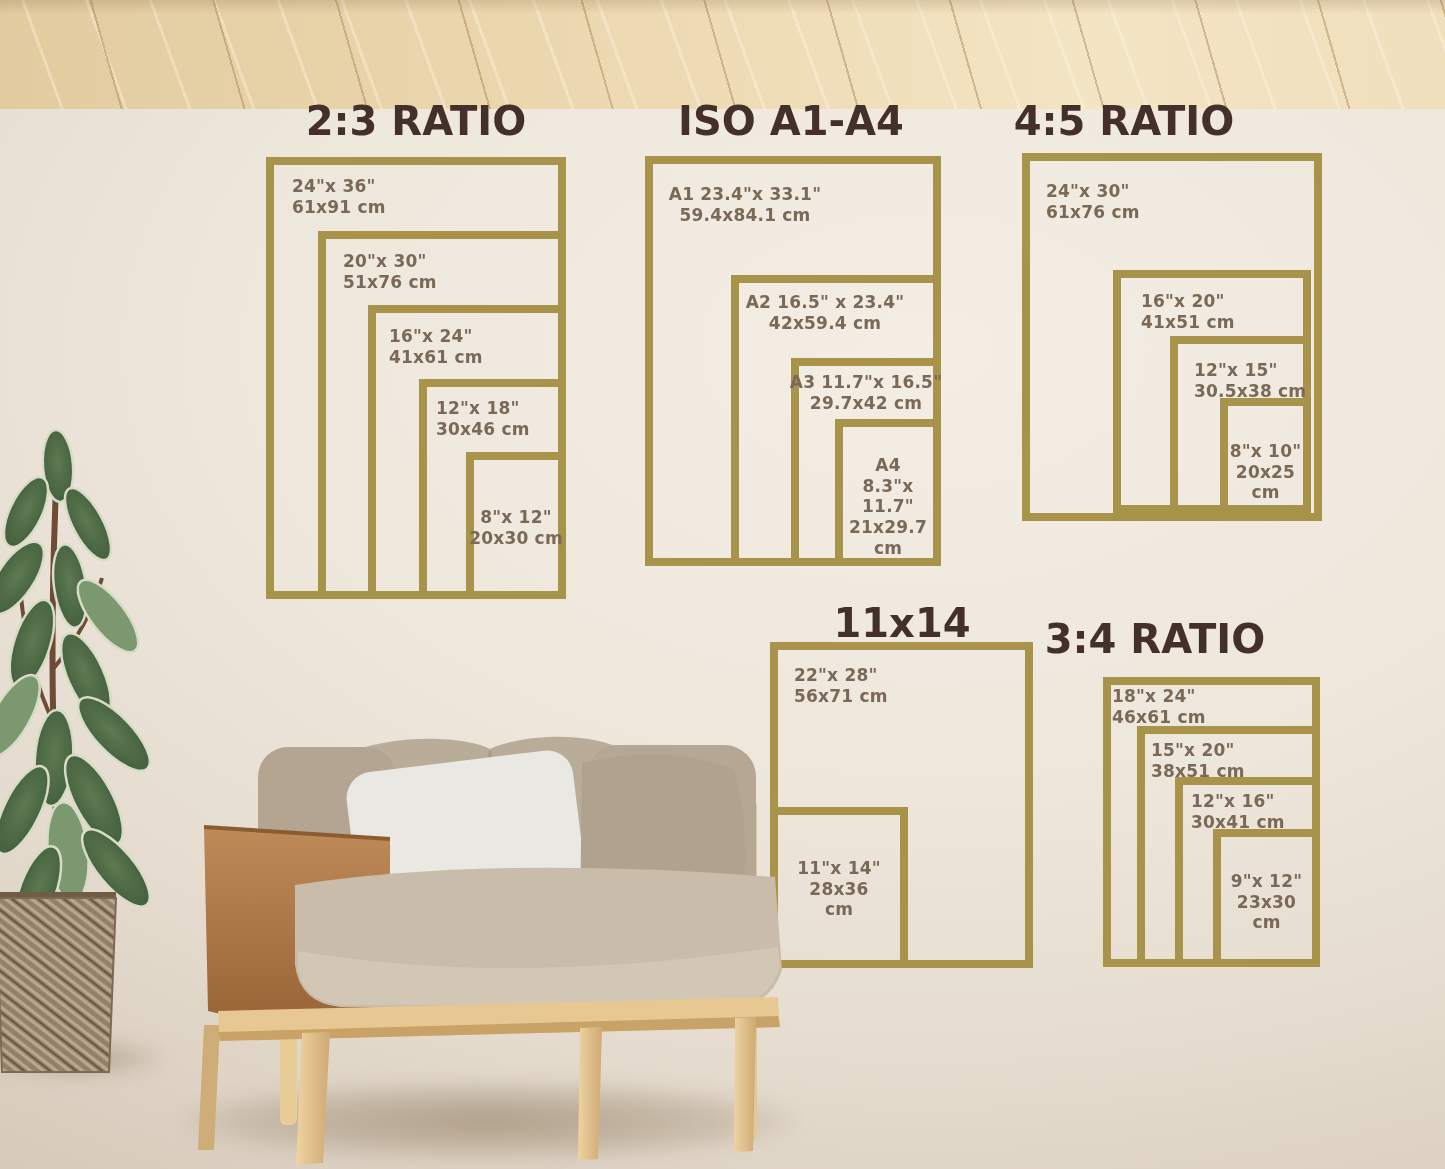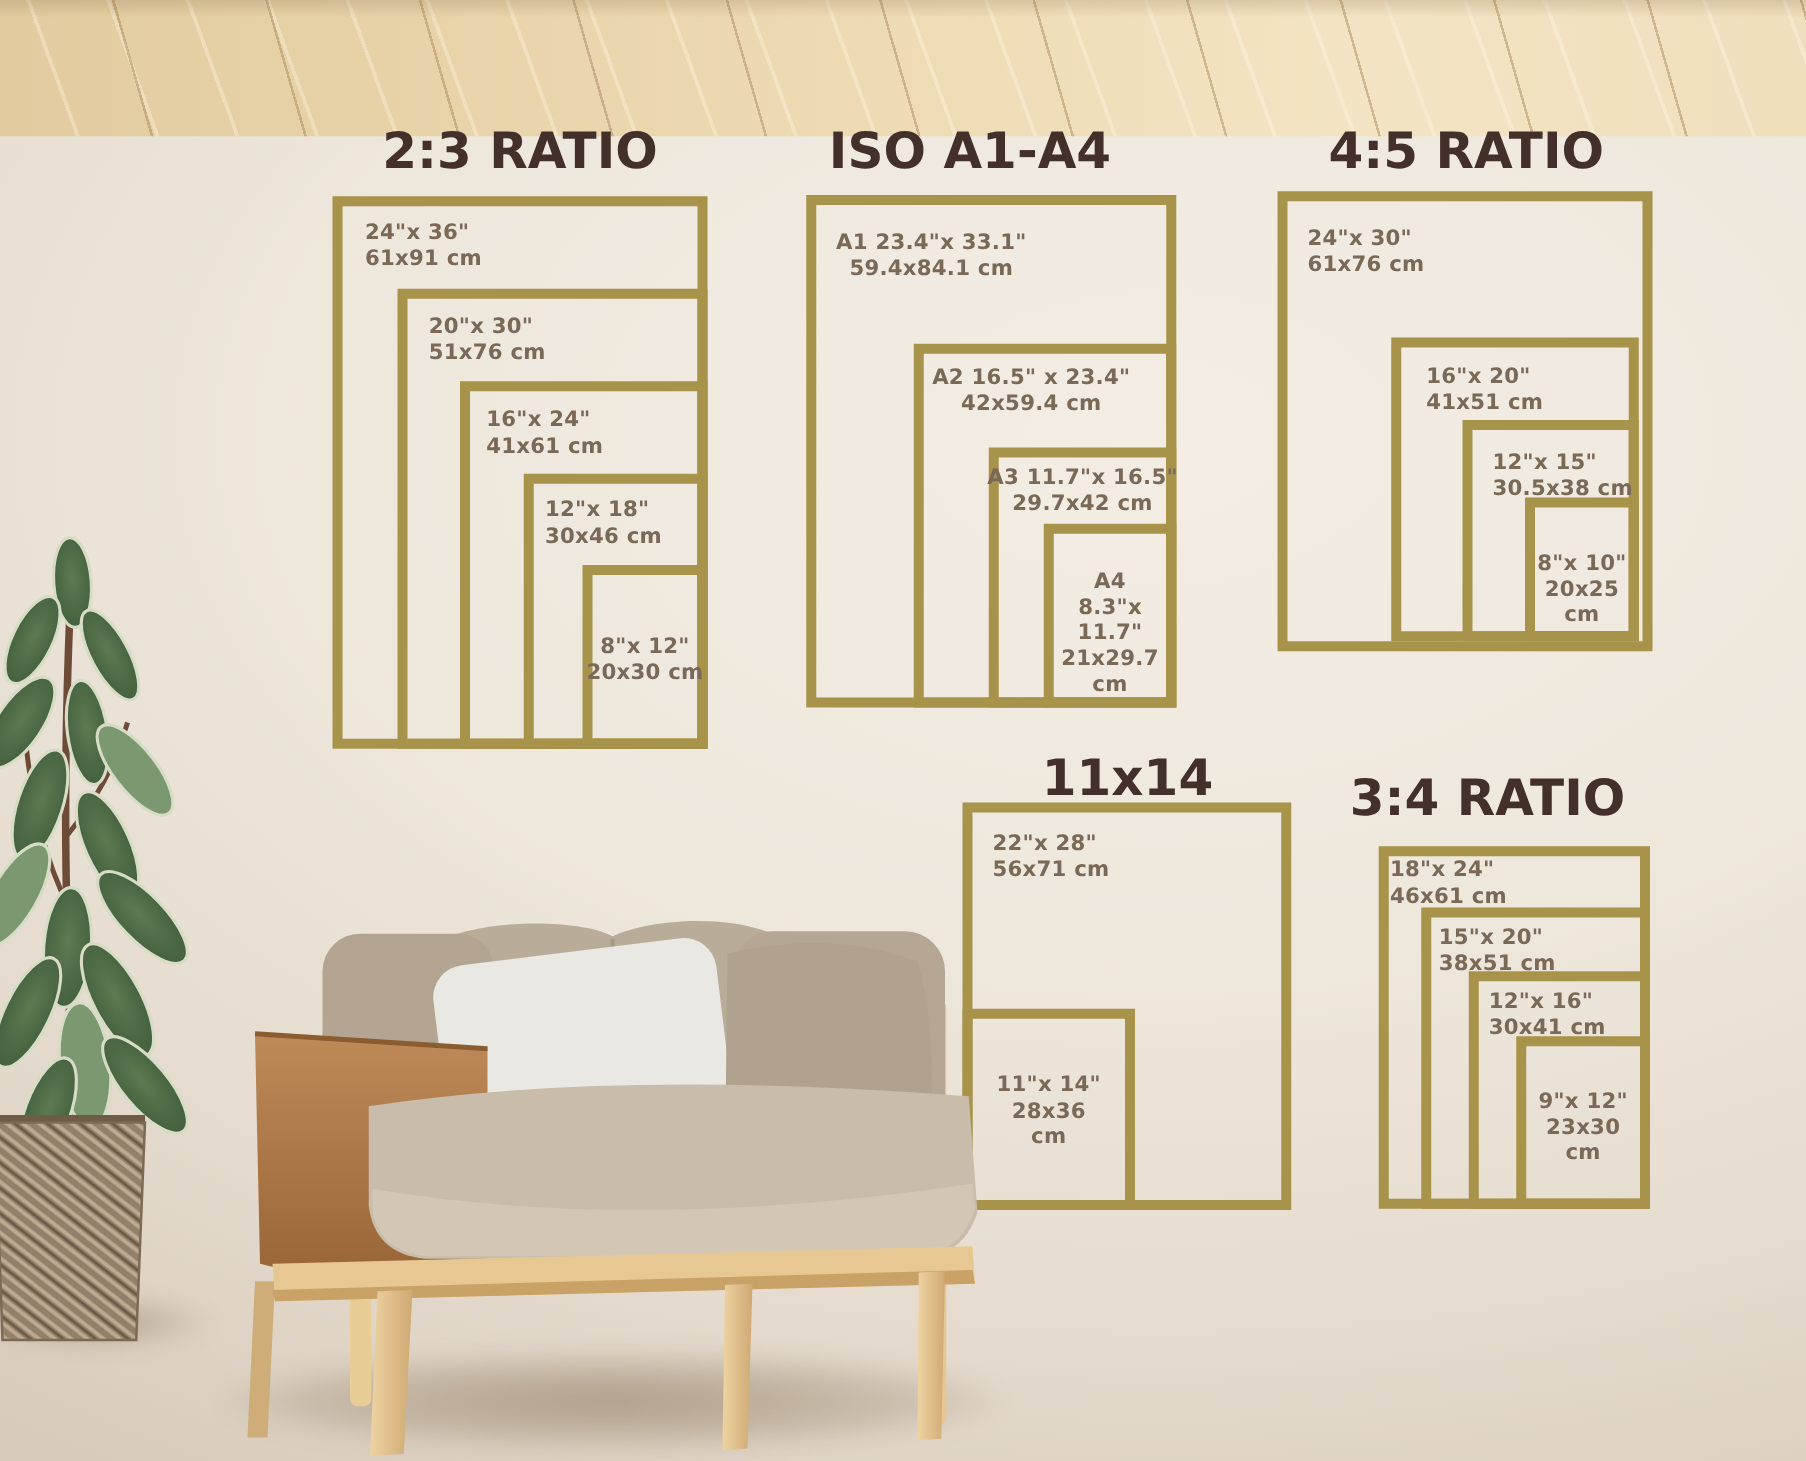--- a/index.html
+++ b/index.html
@@ -75,21 +75,21 @@
       <span class="ln">12"x 18"</span>
       <span class="ln">30x46 cm</span>
     </div>
     <div class="flabel center" style="left:466px;top:507px;width:100px">
       <span class="ln">8"x 12"</span>
       <span class="ln">20x30 cm</span>
     </div>
   </div>
 
   <div>
-    <div class="group-title" style="left:626px;top:100px;width:300px">ISO A1-A4</div>
+    <div class="group-title" style="left:641px;top:100px;width:300px">ISO A1-A4</div>
     <div class="frame" style="left:645px;top:156px;width:296px;height:410px"></div>
     <div class="frame" style="left:731px;top:275px;width:210px;height:291px"></div>
     <div class="frame" style="left:791px;top:358px;width:150px;height:208px"></div>
     <div class="frame" style="left:835px;top:419px;width:106px;height:147px"></div>
     <div class="flabel center" style="left:645px;top:184px;width:200px">
       <span class="ln">A1 23.4"x 33.1"</span>
       <span class="ln">59.4x84.1 cm</span>
     </div>
     <div class="flabel center" style="left:735px;top:292px;width:180px">
       <span class="ln">A2 16.5" x 23.4"</span>
@@ -101,21 +101,21 @@
     </div>
     <div class="flabel center" style="left:835px;top:455px;width:106px">
       <span class="ln">A4</span>
       <span class="ln">8.3"x 11.7"</span>
       <span class="ln">21x29.7</span>
       <span class="ln">cm</span>
     </div>
   </div>
 
   <div>
-    <div class="group-title" style="left:1023px;top:100px;width:300px">4:5 RATIO</div>
+    <div class="group-title" style="left:974px;top:100px;width:300px">4:5 RATIO</div>
     <div class="frame" style="left:1022px;top:153px;width:300px;height:368px"></div>
     <div class="frame" style="left:1113px;top:270px;width:198px;height:243px"></div>
     <div class="frame" style="left:1170px;top:336px;width:141px;height:177px"></div>
     <div class="frame" style="left:1220px;top:398px;width:91px;height:115px"></div>
     <div class="flabel" style="left:1046px;top:181px">
       <span class="ln">24"x 30"</span>
       <span class="ln">61x76 cm</span>
     </div>
     <div class="flabel" style="left:1141px;top:291px">
       <span class="ln">16"x 20"</span>
@@ -141,21 +141,21 @@
       <span class="ln">56x71 cm</span>
     </div>
     <div class="flabel center" style="left:770px;top:858px;width:138px">
       <span class="ln">11"x 14"</span>
       <span class="ln">28x36</span>
       <span class="ln">cm</span>
     </div>
   </div>
 
   <div>
-    <div class="group-title" style="left:1040px;top:618px;width:300px">3:4 RATIO</div>
+    <div class="group-title" style="left:1005px;top:618px;width:300px">3:4 RATIO</div>
     <div class="frame" style="left:1103px;top:677px;width:217px;height:290px"></div>
     <div class="frame" style="left:1137px;top:726px;width:183px;height:241px"></div>
     <div class="frame" style="left:1175px;top:777px;width:145px;height:190px"></div>
     <div class="frame" style="left:1213px;top:829px;width:107px;height:138px"></div>
     <div class="flabel" style="left:1112px;top:686px">
       <span class="ln">18"x 24"</span>
       <span class="ln">46x61 cm</span>
     </div>
     <div class="flabel" style="left:1151px;top:740px">
       <span class="ln">15"x 20"</span>

